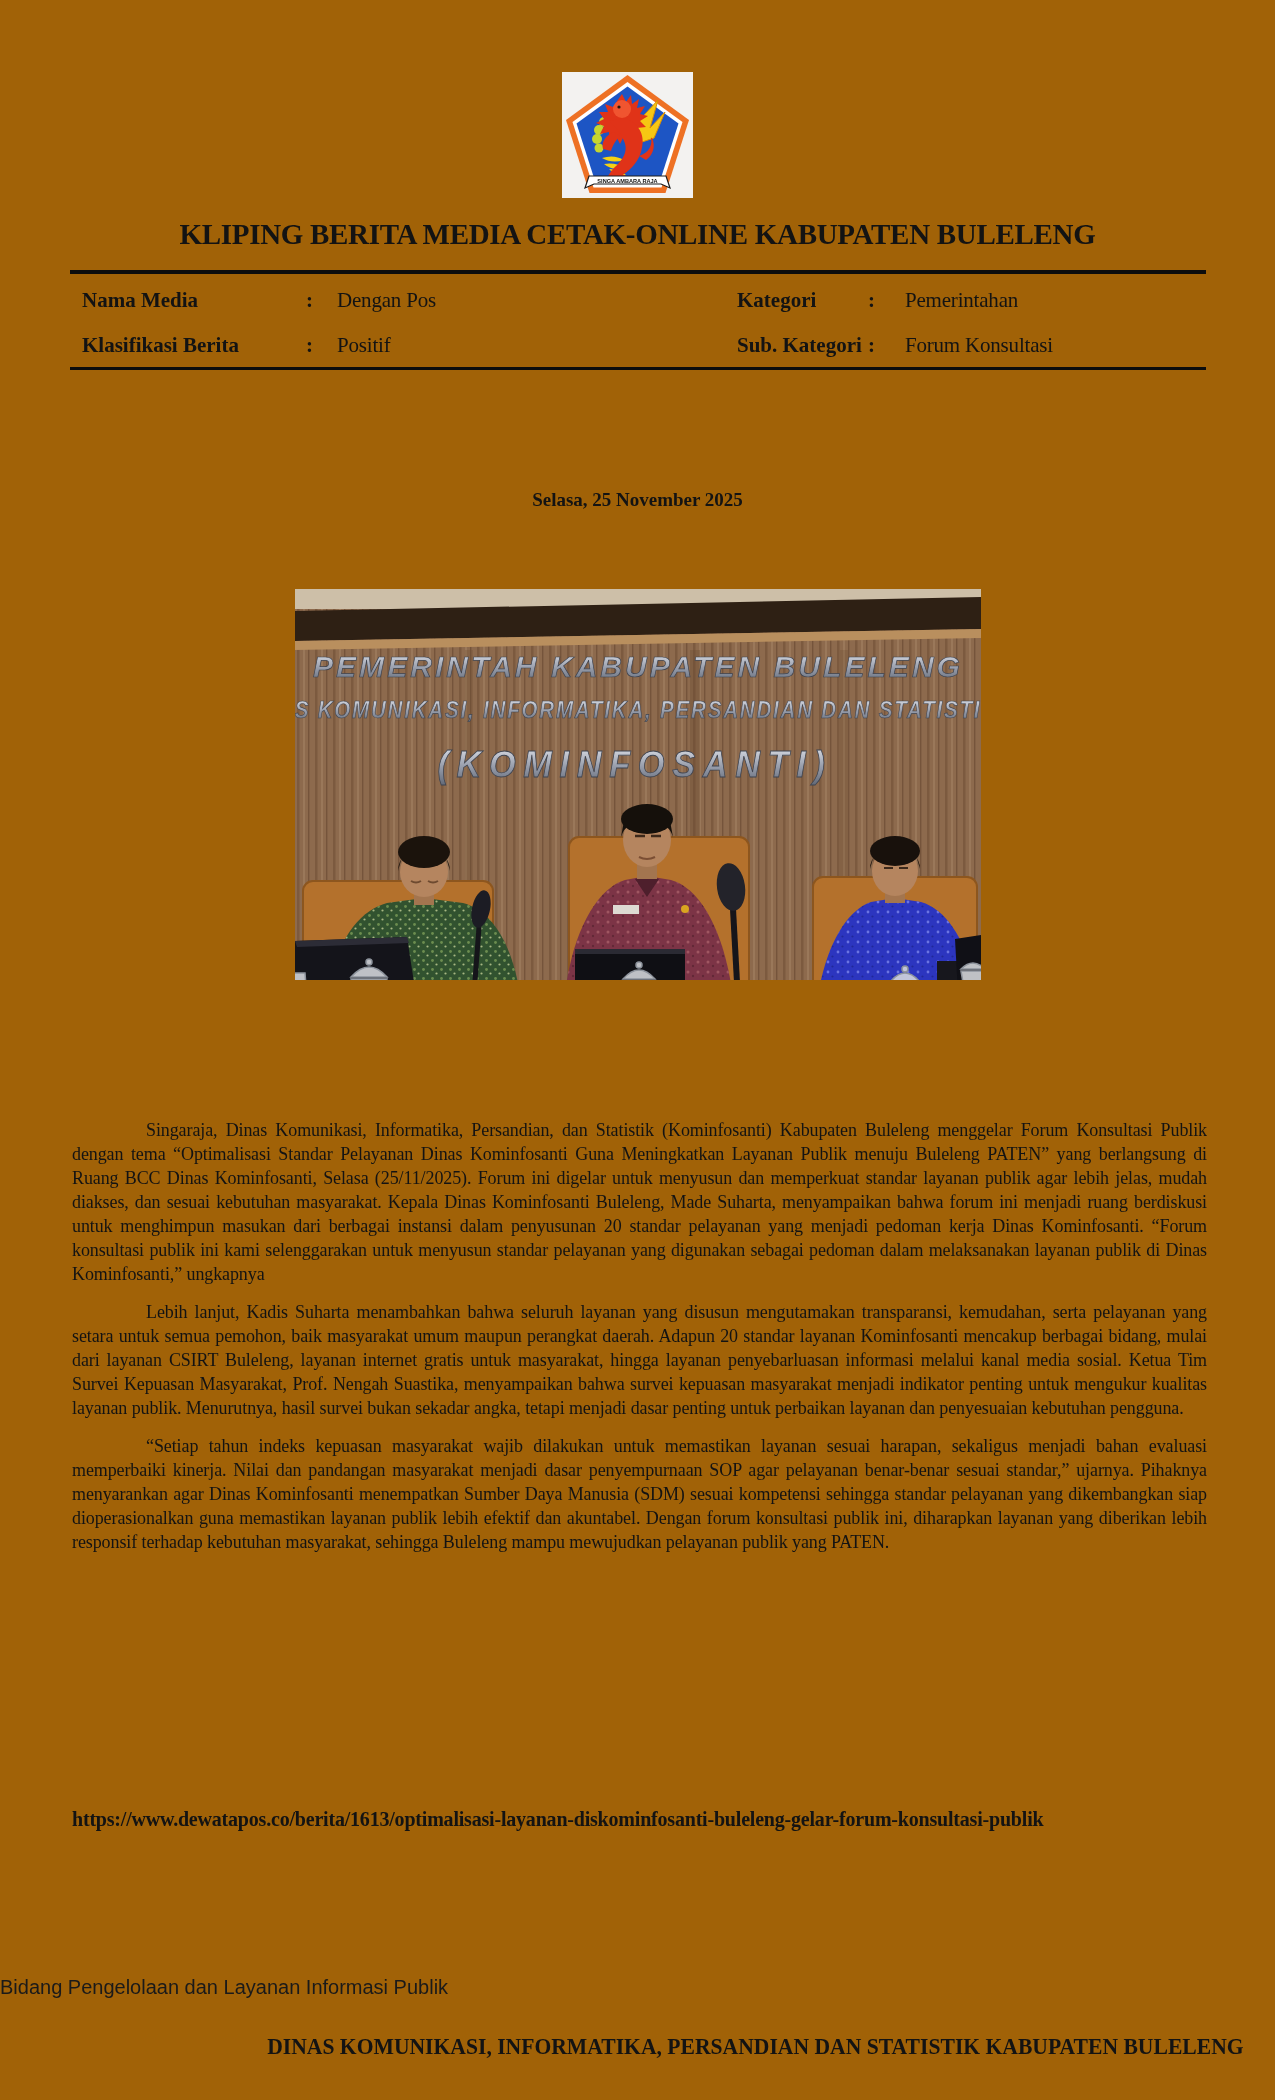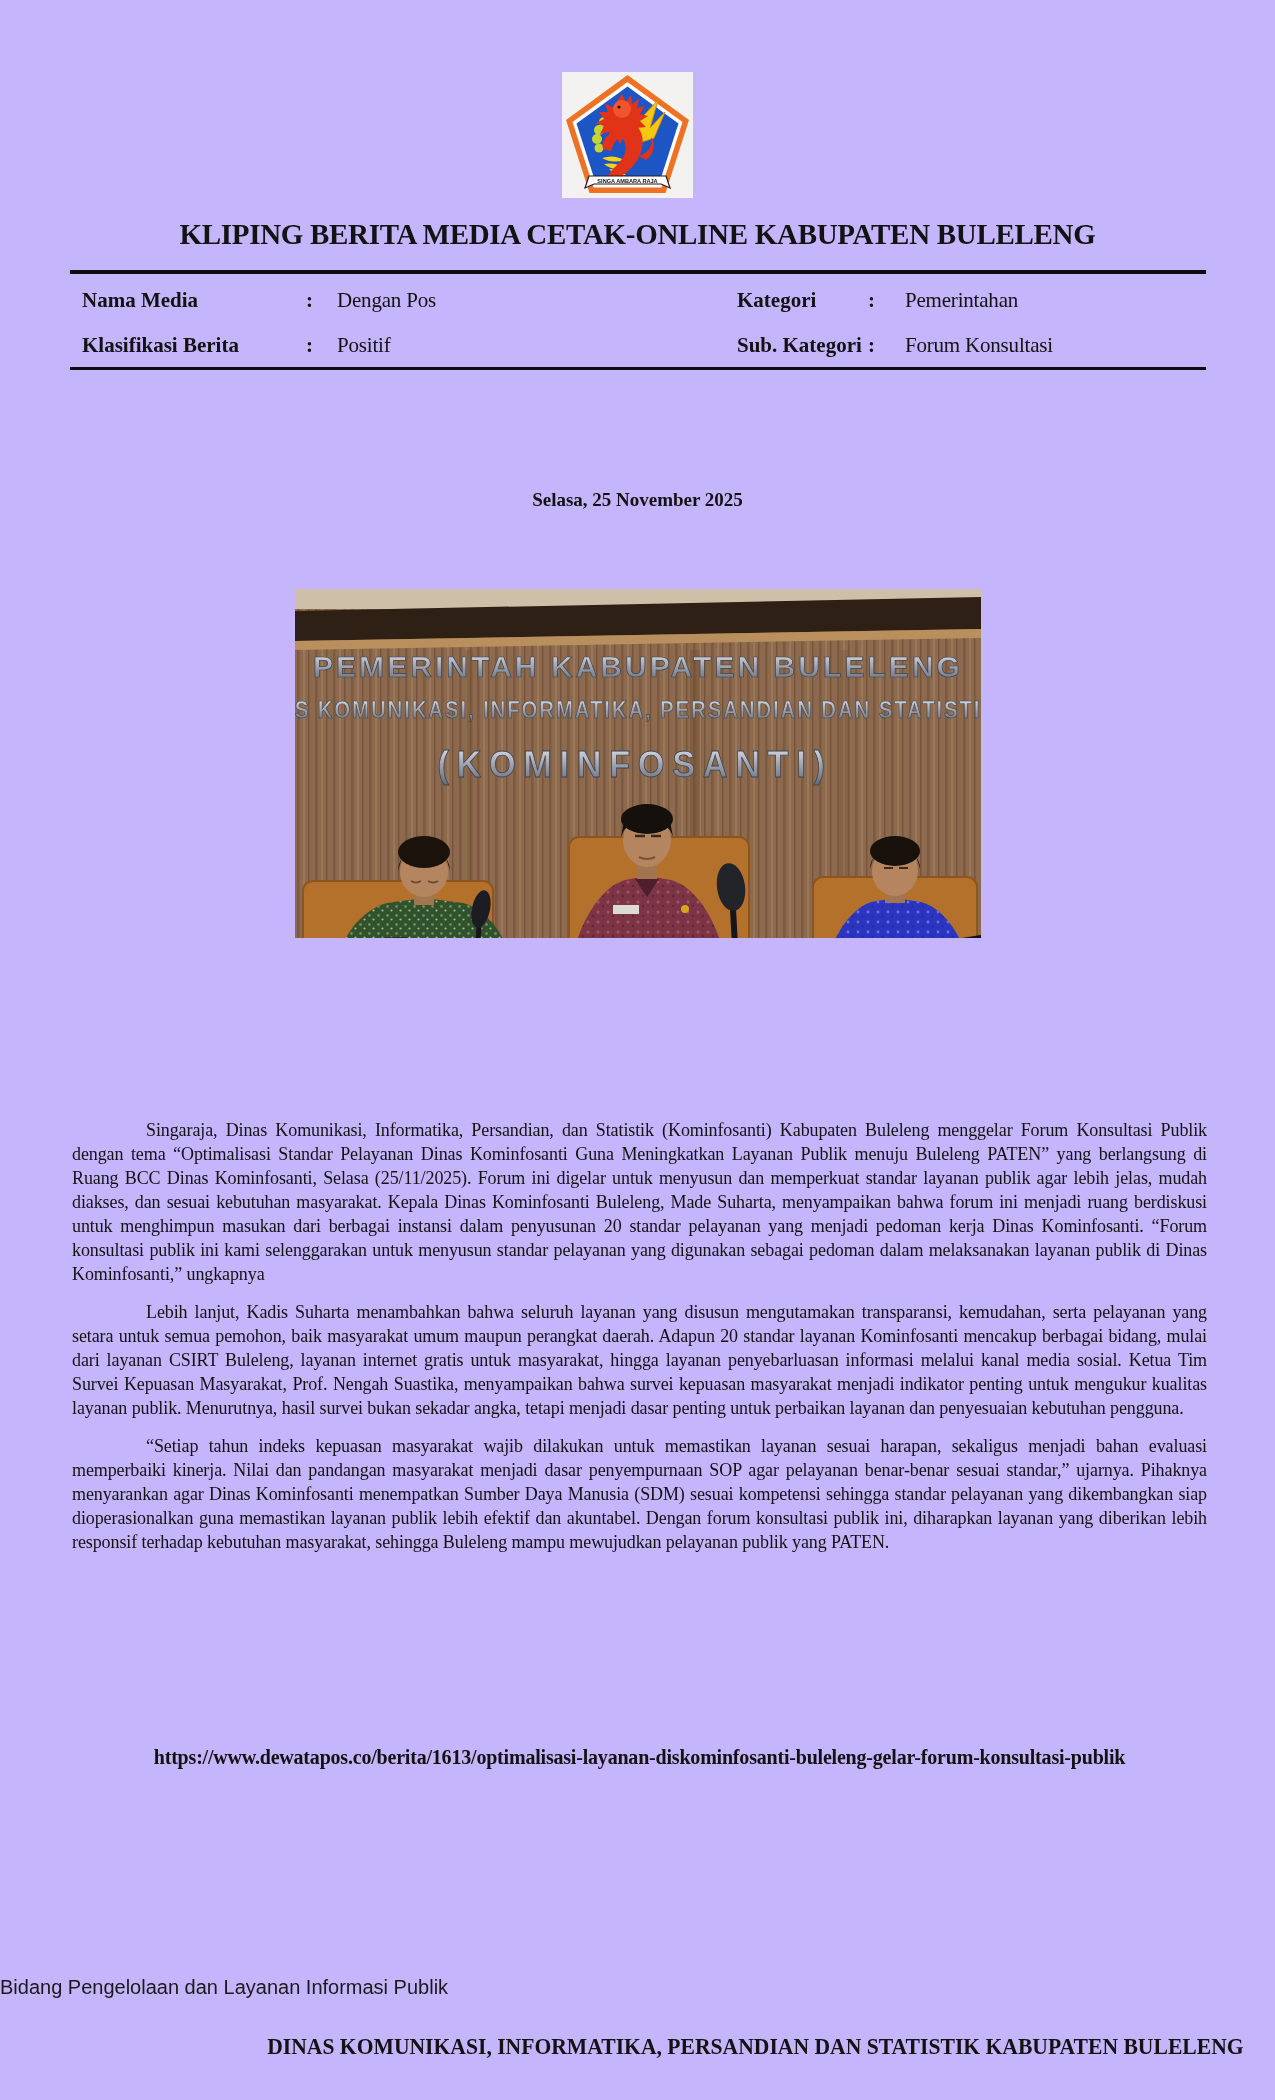--- a/index.html
+++ b/index.html
@@ -1,16 +1,16 @@
 <!DOCTYPE html>
 <html><head>
 <meta charset="utf-8">
 <style>
   html,body{margin:0;padding:0;background:#888;}
-  .page{position:relative;width:1275px;height:2100px;background:#c4b5fd;margin:0 auto;
+  .page{position:relative;width:1275px;height:2100px;background:#a16207;margin:0 auto;
         font-family:"Liberation Serif",serif;color:#131313;overflow:hidden;}
 
   
   .logo-box{position:absolute;left:562px;top:72px;width:131px;height:126px;background:#f3f2f0;}
   .logo-box svg{display:block;width:100%;height:100%;}
   .header-title{position:absolute;left:0;top:218px;width:100%;text-align:center;
                 font-size:29px;font-weight:bold;letter-spacing:-0.3px;}
   .rule{position:absolute;left:70px;width:1136px;background:#0d0d0d;}
   .rule-1{top:270px;height:4px;}
   .rule-2{top:367px;height:3px;}
@@ -24,30 +24,30 @@
   .c-label1{left:82px;} .c-colon1{left:306px;} .c-value1{left:337px;}
   .c-label2{left:737px;} .c-colon2{left:868px;} .c-value2{left:905px;}
 
   
   .article-title{position:absolute;left:0;top:399px;width:100%;text-align:center;
                  font-size:32px;font-weight:bold;line-height:47px;letter-spacing:-0.3px;}
   .article-date{position:absolute;left:0;top:489px;width:100%;text-align:center;
                 font-size:19px;font-weight:bold;}
 
   
-  .photo{position:absolute;left:295px;top:589px;width:686px;height:349px;overflow:hidden;}
+  .photo{position:absolute;left:295px;top:589px;width:686px;height:391px;overflow:hidden;font-style:italic;}
   .photo svg{display:block;width:686px;height:461px;}
 
   
   .body-text{position:absolute;left:72px;top:1118px;width:1135px;
              font-size:18px;line-height:24px;text-align:justify;letter-spacing:-0.1px;}
   .body-text p{margin:0;text-indent:74px;}
   .body-text p + p{margin-top:14px;}
-  .source-url{position:absolute;left:72px;top:1746px;width:1135px;
-              font-size:20px;font-weight:bold;letter-spacing:-0.2px;color:#131313;text-decoration:none;text-align:center;}
+  .source-url{position:absolute;left:72px;top:1808px;width:1135px;
+              font-size:20px;font-weight:bold;letter-spacing:-0.2px;color:#131313;text-decoration:none;}
 
   
   .footer-1{position:absolute;left:0;top:1976px;width:100%;
             font-family:"Liberation Sans",sans-serif;font-size:20px;color:#1a1a1a;}
   .footer-2{position:absolute;left:0;top:1986px;width:100%;text-align:right;
             font-size:23px;font-weight:bold;white-space:nowrap;margin-top:48px;}
   .footer-2 span{display:inline-block;transform:scaleX(0.94);transform-origin:center;}
 </style>
 </head>
 <body>

